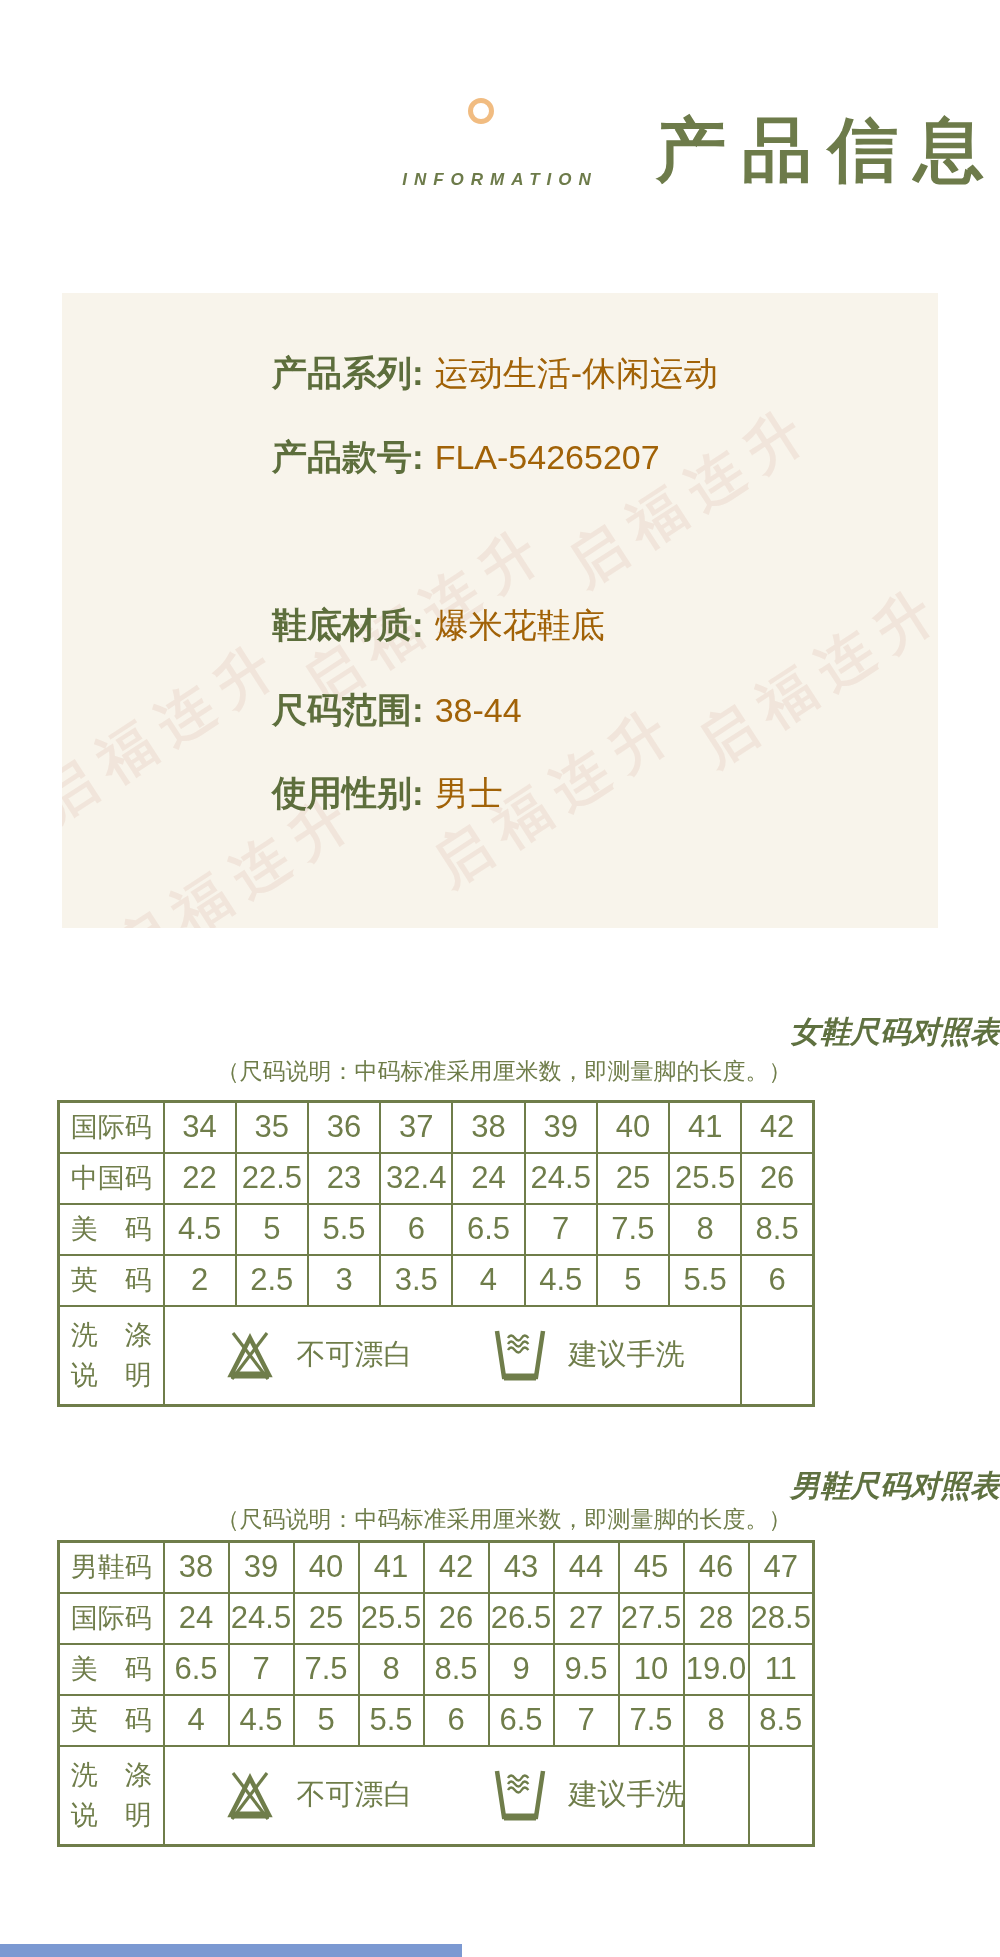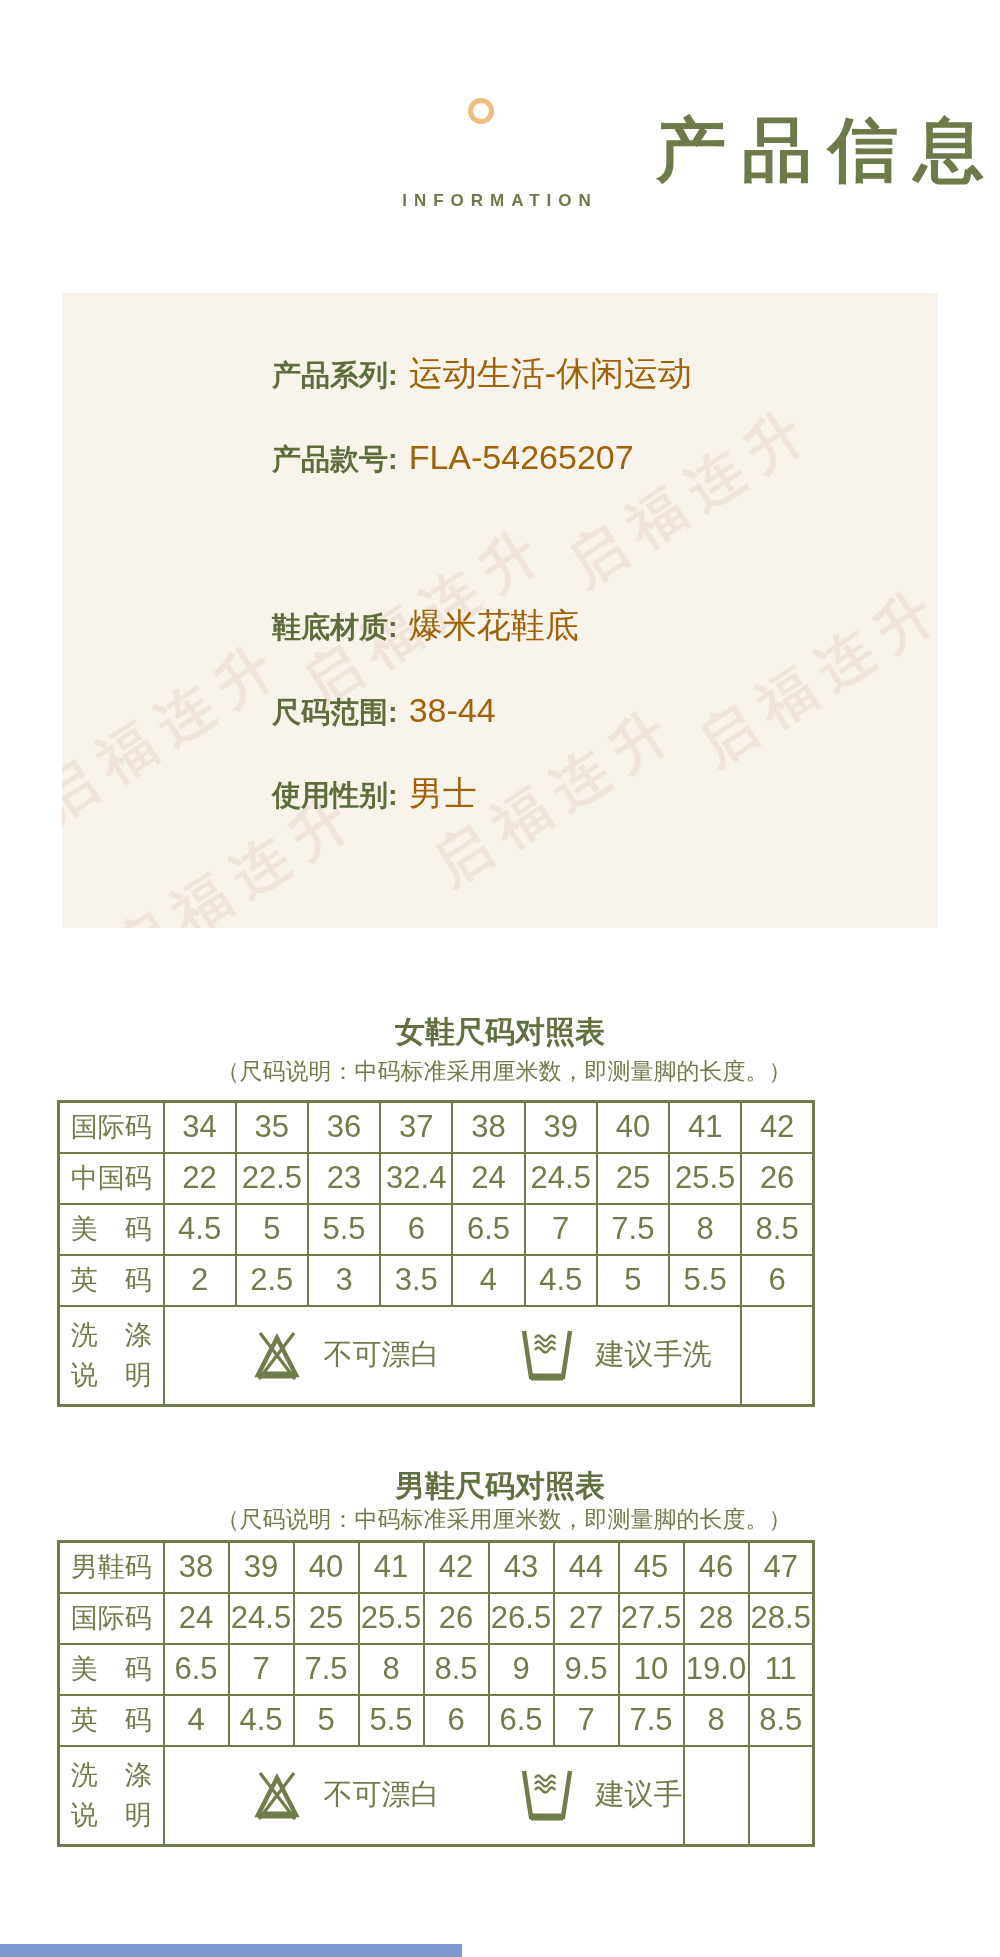--- a/index.html
+++ b/index.html
@@ -5,45 +5,45 @@
   *{margin:0;padding:0;box-sizing:border-box;}
   html,body{background:#ffffff;}
   body{font-family:"Liberation Sans","DejaVu Sans",sans-serif;}
   .page{position:relative;width:1000px;height:1957px;margin:0 auto;background:#ffffff;overflow:hidden;}
 
   
   .title{position:absolute;top:104px;left:0;width:100%;text-align:right;
          font-size:70px;font-weight:800;letter-spacing:16px;color:#6d7b4a;z-index:2;}
   .title-ring{position:absolute;top:98px;left:468px;width:26px;height:26px;
          border:5px solid #f1bc81;border-radius:50%;z-index:1;}
-  .subtitle{position:absolute;top:191px;left:0;width:100%;text-align:center;
-         font-size:17px;font-weight:600;letter-spacing:7px;color:#6d7b4a;}
+  .subtitle{position:absolute;top:170px;left:0;width:100%;text-align:center;
+         font-size:17px;font-weight:600;letter-spacing:7px;color:#6d7b4a;font-style:italic;}
 
   
   .info-box{position:absolute;left:62px;top:293px;width:876px;height:635px;
          background:#f8f4eb;overflow:hidden;}
   .wm{position:absolute;font-size:56px;font-weight:700;letter-spacing:14px;
          color:#e6cfc2;opacity:.38;transform:rotate(-33deg);white-space:nowrap;pointer-events:none;}
   .info-row{position:absolute;left:210px;white-space:nowrap;line-height:42px;}
-  .info-label{font-size:29px;font-weight:700;color:#5d6e3c;}
+  .info-label{font-size:35px;font-weight:700;color:#5d6e3c;}
   .info-value{font-size:34px;color:#a16207;margin-left:11px;}
 
   
-  .sec-title{position:absolute;left:0;width:100%;text-align:center;
-         font-size:30px;font-weight:700;color:#5f7140;}
+  .sec-title{position:absolute;left:0;width:100%;text-align:right;
+         font-size:30px;font-weight:700;color:#5f7140;font-style:italic;}
   .sec-note{position:absolute;left:4px;width:100%;text-align:center;
          font-size:23px;color:#6f7d4a;}
   table.size{position:absolute;left:57px;width:758px;border-collapse:collapse;
          table-layout:fixed;color:#6f7d4a;border:3px solid #6f7d4a;}
   table.size td{border:2px solid #6f7d4a;text-align:center;vertical-align:middle;
          height:51px;font-size:31px;overflow:hidden;}
   table.size td.row-label{font-size:27px;}
   td.wash-label-cell{height:100px !important;font-size:27px !important;line-height:1.5;border-radius:22px;}
   td.wash-cell{height:100px !important;}
-  .wash-flex{display:flex;align-items:center;justify-content:flex-start;padding-left:85px;}
+  .wash-flex{display:flex;align-items:center;justify-content:flex-start;padding-left:58px;}
   .wash-item{display:flex;align-items:center;gap:20px;font-size:29px;color:#6f7d4a;white-space:nowrap;}
   .wash-item + .wash-item{margin-left:78px;}
   .wash-item svg{flex:0 0 auto;}
 
   
   .bottom-bar{position:absolute;left:0;top:1944px;width:462px;height:13px;background:#7b99d2;}
 </style>
 </head>
 <body>
 

